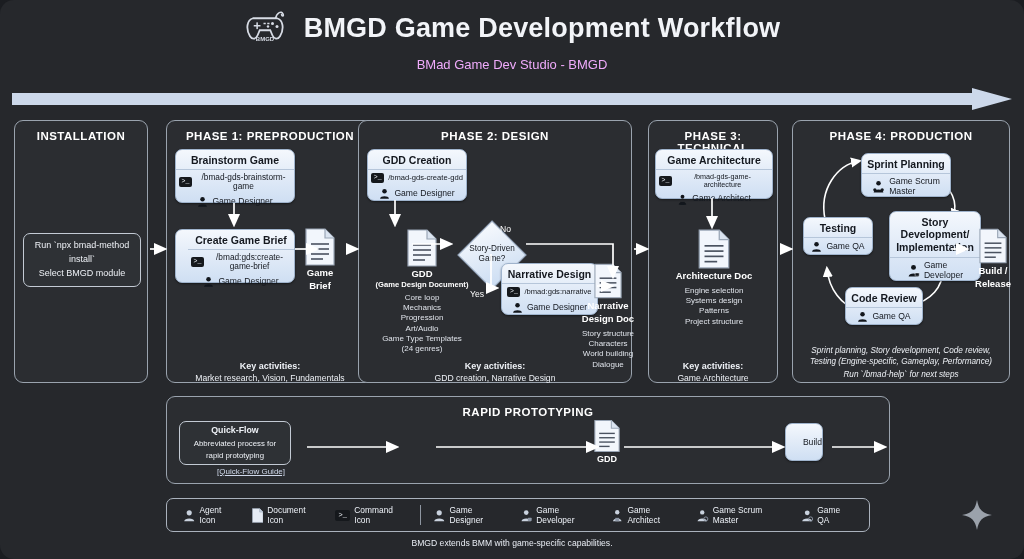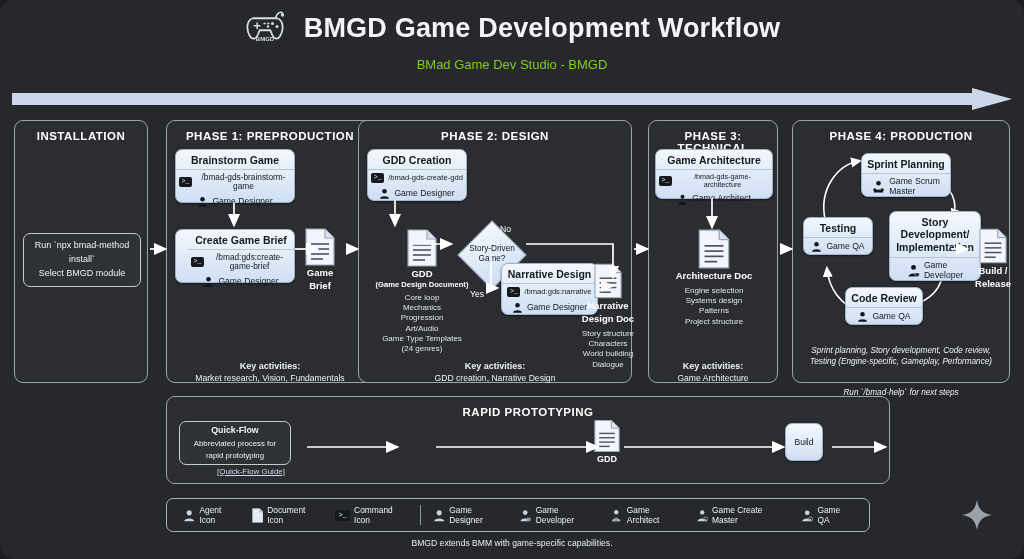--- a/index.html
+++ b/index.html
@@ -16,21 +16,21 @@
     border-radius: 14px;
   }
 
   
   .hdr { position:absolute; left:0; top:6px; width:1024px; text-align:center; }
   .hdr-row { display:flex; align-items:center; justify-content:center; gap:12px; }
   .logo { width:48px; height:44px; flex:0 0 auto; }
   .hdr-title {
     font-size:27px; font-weight:bold; color:#f2f4f8; letter-spacing:.2px;
   }
-  .hdr-sub { margin-top:7px; font-size:13px; color:#84cc16; }
+  .hdr-sub { margin-top:7px; font-size:13px; color:#f0abfc; }
 
   
   .toparrow { position:absolute; left:12px; top:88px; width:1000px; height:22px; }
 
   
   .panel {
     position:absolute;
     border:1px solid #9aa3ae;
     border-radius:9px;
     background:#2b2d31;
@@ -414,21 +414,21 @@
             <circle cx="8" cy="4.6" r="3.3" fill="#12161c"></circle>
             <path d="M1.6 15.5 C1.6 10.8 14.4 10.8 14.4 15.5 Z" fill="#12161c"></path>
           </svg>
         <span>Game QA</span>
       </div>
     </div>
 
     <div class="key itals" style="top:225px; font-size:8.2px;">
       <span>Sprint planning, Story development, Code review,</span><br>
       <span>Testing (Engine-specific, Gameplay, Performance)</span><br>
-      <span style="display:inline-block;margin-top:21px;">Run `/bmad-help` for next steps</span>
+      <span style="display:inline-block;margin-top:3px;">Run `/bmad-help` for next steps</span>
     </div>
   </div>
 
   <div class="doc" style="left:968px; top:228px; width:50px;">
     <svg width="28" height="36" viewBox="0 0 30 38">
       <path d="M1 1 H20 L29 10 V37 H1 Z" fill="#f2f6fc" stroke="#9aa6b6" stroke-width="1.2"></path>
       <path d="M20 1 V10 H29" fill="#dbe4f0" stroke="#9aa6b6" stroke-width="1.2"></path>
       <g stroke="#4a5260" stroke-width="1.6">
           <path d="M6 16 H24"></path>
           <path d="M6 21 H24"></path>
@@ -458,21 +458,21 @@
         <g stroke="#4a5260" stroke-width="1.6">
             <path d="M6 16 H24"></path>
             <path d="M6 21 H24"></path>
             <path d="M6 26 H24"></path>
             <path d="M6 31 H18"></path>
           </g>
       </svg>
       <div class="rp-doc-label">GDD</div>
     </div>
 
-    <div class="task" style="left:618px; top:26px; width:38px; height:38px; display:flex; align-items:center; justify-content:center; font-size:8.6px;">
+    <div class="task" style="left:618px; top:26px; width:38px; height:38px; display:flex; align-items:center; justify-content:flex-end; font-size:8.6px;">
       <span>Build</span>
     </div>
   </div>
 
   <div class="legend">
     <div class="lg-item">
       <svg width="13" height="13" viewBox="0 0 16 16">
           <circle cx="8" cy="4.6" r="3.3" fill="#c9d2de"></circle>
           <path d="M1.6 15.5 C1.6 10.8 14.4 10.8 14.4 15.5 Z" fill="#c9d2de"></path>
         </svg>
@@ -512,21 +512,21 @@
           <rect x="5.5" y="11" width="5" height="4.5" fill="#8d97a6"></rect>
         </svg>
       <span>Game Architect</span>
     </div>
     <div class="lg-item">
       <svg width="13" height="13" viewBox="0 0 16 16">
           <circle cx="8" cy="4" r="2.8" fill="#c9d2de"></circle>
           <path d="M2 15.5 C2 10.5 14 10.5 14 15.5 Z" fill="#c9d2de"></path>
           <circle cx="12.6" cy="12.4" r="2.6" fill="none" stroke="#8d97a6" stroke-width="1.2"></circle>
         </svg>
-      <span>Game Create Master</span>
+      <span>Game Scrum Master</span>
     </div>
     <div class="lg-item">
       <svg width="13" height="13" viewBox="0 0 16 16">
           <circle cx="8" cy="4.6" r="3.1" fill="#c9d2de"></circle>
           <path d="M1.6 15.5 C1.6 10.8 14.4 10.8 14.4 15.5 Z" fill="#c9d2de"></path>
           <circle cx="12.4" cy="12.4" r="2.6" fill="none" stroke="#8d97a6" stroke-width="1.2"></circle>
         </svg>
       <span>Game QA</span>
     </div>
   </div>

